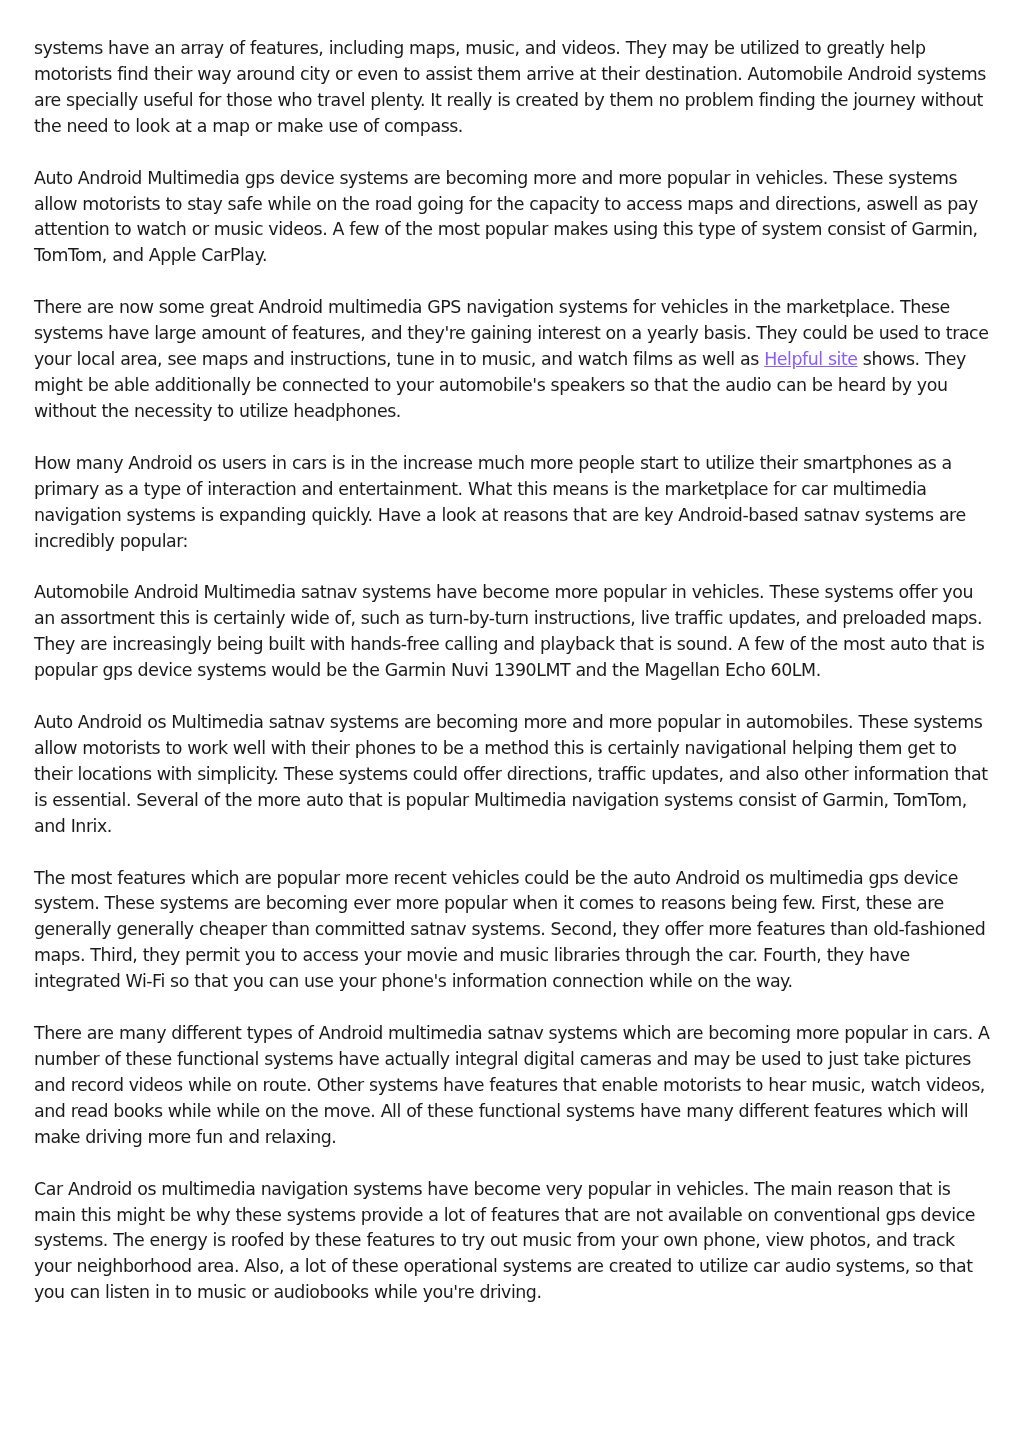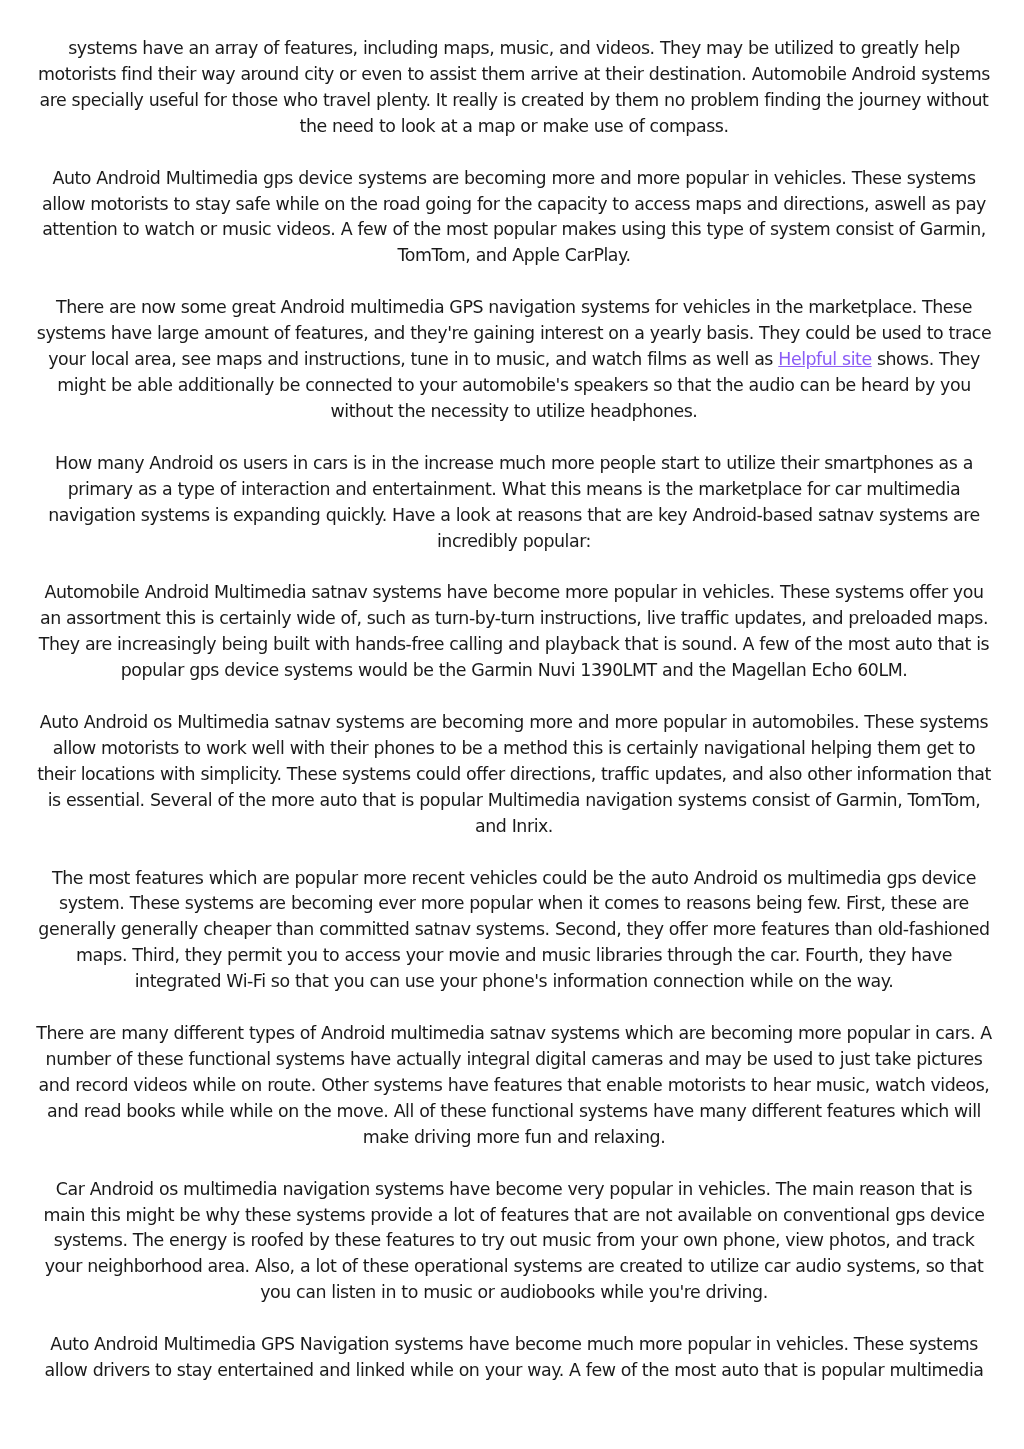--- a/index.html
+++ b/index.html
@@ -17,21 +17,20 @@
       position: absolute;
       left: 34px;
       top: 36px;
       width: 960px;
       font-family: "DejaVu Sans", sans-serif;
       font-size: 17.4px;
       line-height: 25.9px;
       color: #1a1a1a;
       letter-spacing: -0.45px;
       word-spacing: 0.2px;
-      text-align: center;
     }
     .para {
       margin: 0 0 26px 0;
     }
     a.link {
       color: #8b5cf6;
       text-decoration: underline;
     }
   </style>
 </head>
@@ -40,14 +39,13 @@
 <div class="page">
   <p class="para">systems have an array of features, including maps, music, and videos. They may be utilized to greatly help motorists find their way around city or even to assist them arrive at their destination. Automobile Android systems are specially useful for those who travel plenty. It really is created by them no problem finding the journey without the need to look at a map or make use of compass.</p>
   <p class="para">Auto Android Multimedia gps device systems are becoming more and more popular in vehicles. These systems allow motorists to stay safe while on the road going for the capacity to access maps and directions, aswell as pay attention to watch or music videos. A few of the most popular makes using this type of system consist of Garmin, TomTom, and Apple CarPlay.</p>
   <p class="para"><span>There are now some great Android multimedia GPS navigation systems for vehicles in the marketplace. These systems have large amount of features, and they're gaining interest on a yearly basis. They could be used to trace your local area, see maps and instructions, tune in to music, and watch films as well as </span><a class="link" href="#">Helpful site</a><span> shows. They might be able additionally be connected to your automobile's speakers so that the audio can be heard by you without the necessity to utilize headphones.</span></p>
   <p class="para">How many Android os users in cars is in the increase much more people start to utilize their smartphones as a primary as a type of interaction and entertainment. What this means is the marketplace for car multimedia navigation systems is expanding quickly. Have a look at reasons that are key Android-based satnav systems are incredibly popular:</p>
   <p class="para">Automobile Android Multimedia satnav systems have become more popular in vehicles. These systems offer you an assortment this is certainly wide of, such as turn-by-turn instructions, live traffic updates, and preloaded maps. They are increasingly being built with hands-free calling and playback that is sound. A few of the most auto that is popular gps device systems would be the Garmin Nuvi 1390LMT and the Magellan Echo 60LM.</p>
   <p class="para">Auto Android os Multimedia satnav systems are becoming more and more popular in automobiles. These systems allow motorists to work well with their phones to be a method this is certainly navigational helping them get to their locations with simplicity. These systems could offer directions, traffic updates, and also other information that is essential. Several of the more auto that is popular Multimedia navigation systems consist of Garmin, TomTom, and Inrix.</p>
   <p class="para">The most features which are popular more recent vehicles could be the auto Android os multimedia gps device system. These systems are becoming ever more popular when it comes to reasons being few. First, these are generally generally cheaper than committed satnav systems. Second, they offer more features than old-fashioned maps. Third, they permit you to access your movie and music libraries through the car. Fourth, they have integrated Wi-Fi so that you can use your phone's information connection while on the way.</p>
   <p class="para">There are many different types of Android multimedia satnav systems which are becoming more popular in cars. A number of these functional systems have actually integral digital cameras and may be used to just take pictures and record videos while on route. Other systems have features that enable motorists to hear music, watch videos, and read books while while on the move. All of these functional systems have many different features which will make driving more fun and relaxing.</p>
   <p class="para">Car Android os multimedia navigation systems have become very popular in vehicles. The main reason that is main this might be why these systems provide a lot of features that are not available on conventional gps device systems. The energy is roofed by these features to try out music from your own phone, view photos, and track your neighborhood area. Also, a lot of these operational systems are created to utilize car audio systems, so that you can listen in to music or audiobooks while you're driving.</p>
-  <p class="para">Auto Android Multimedia GPS Navigation systems have become much more popular in vehicles. These systems allow drivers to stay entertained and linked while on your way. A few of the most auto that is popular multimedia</p>
 </div>
 
 </body></html>

